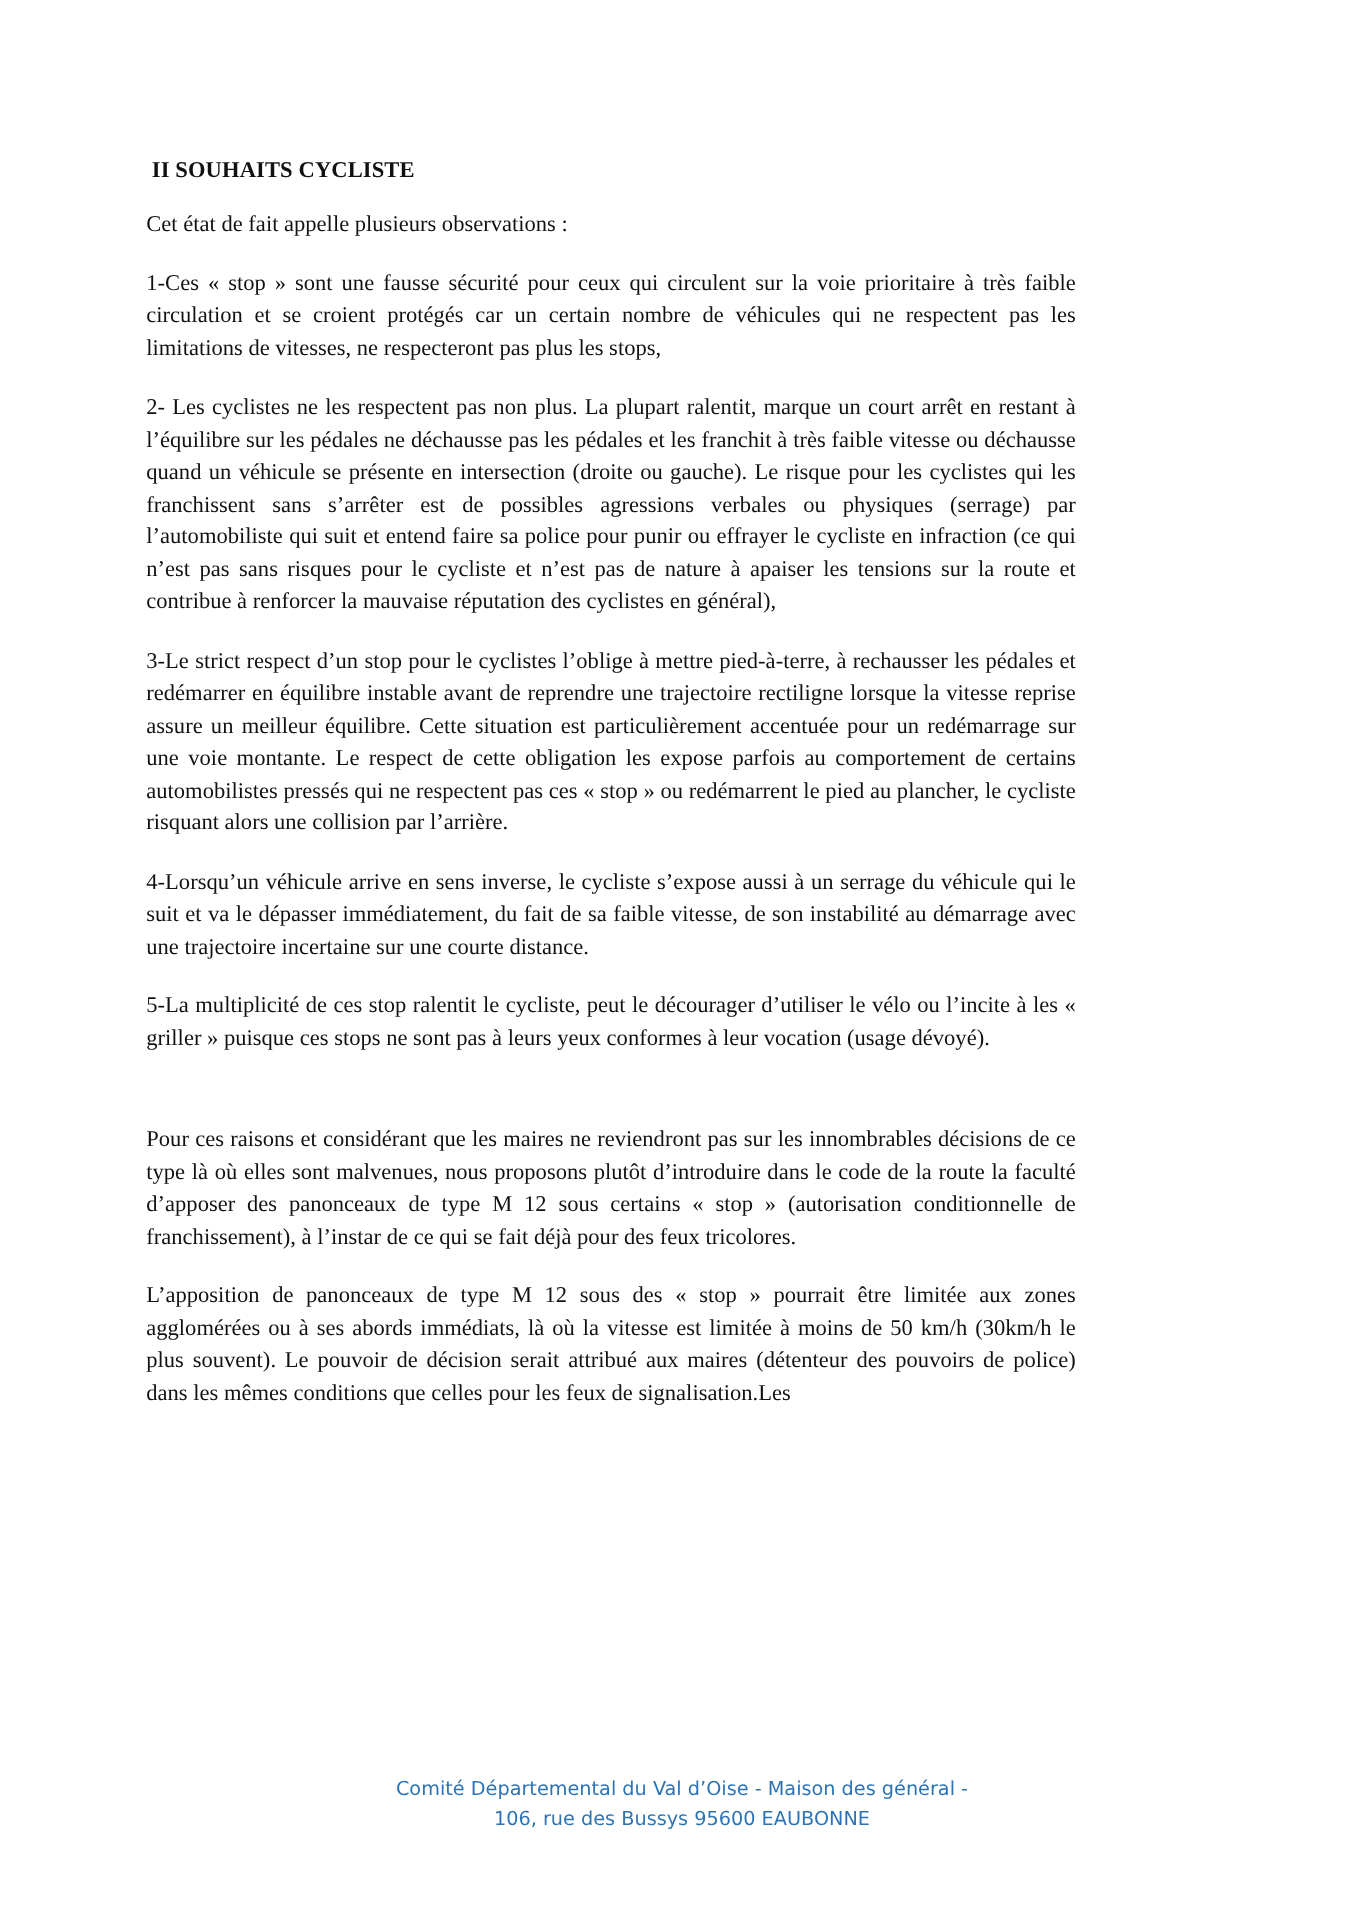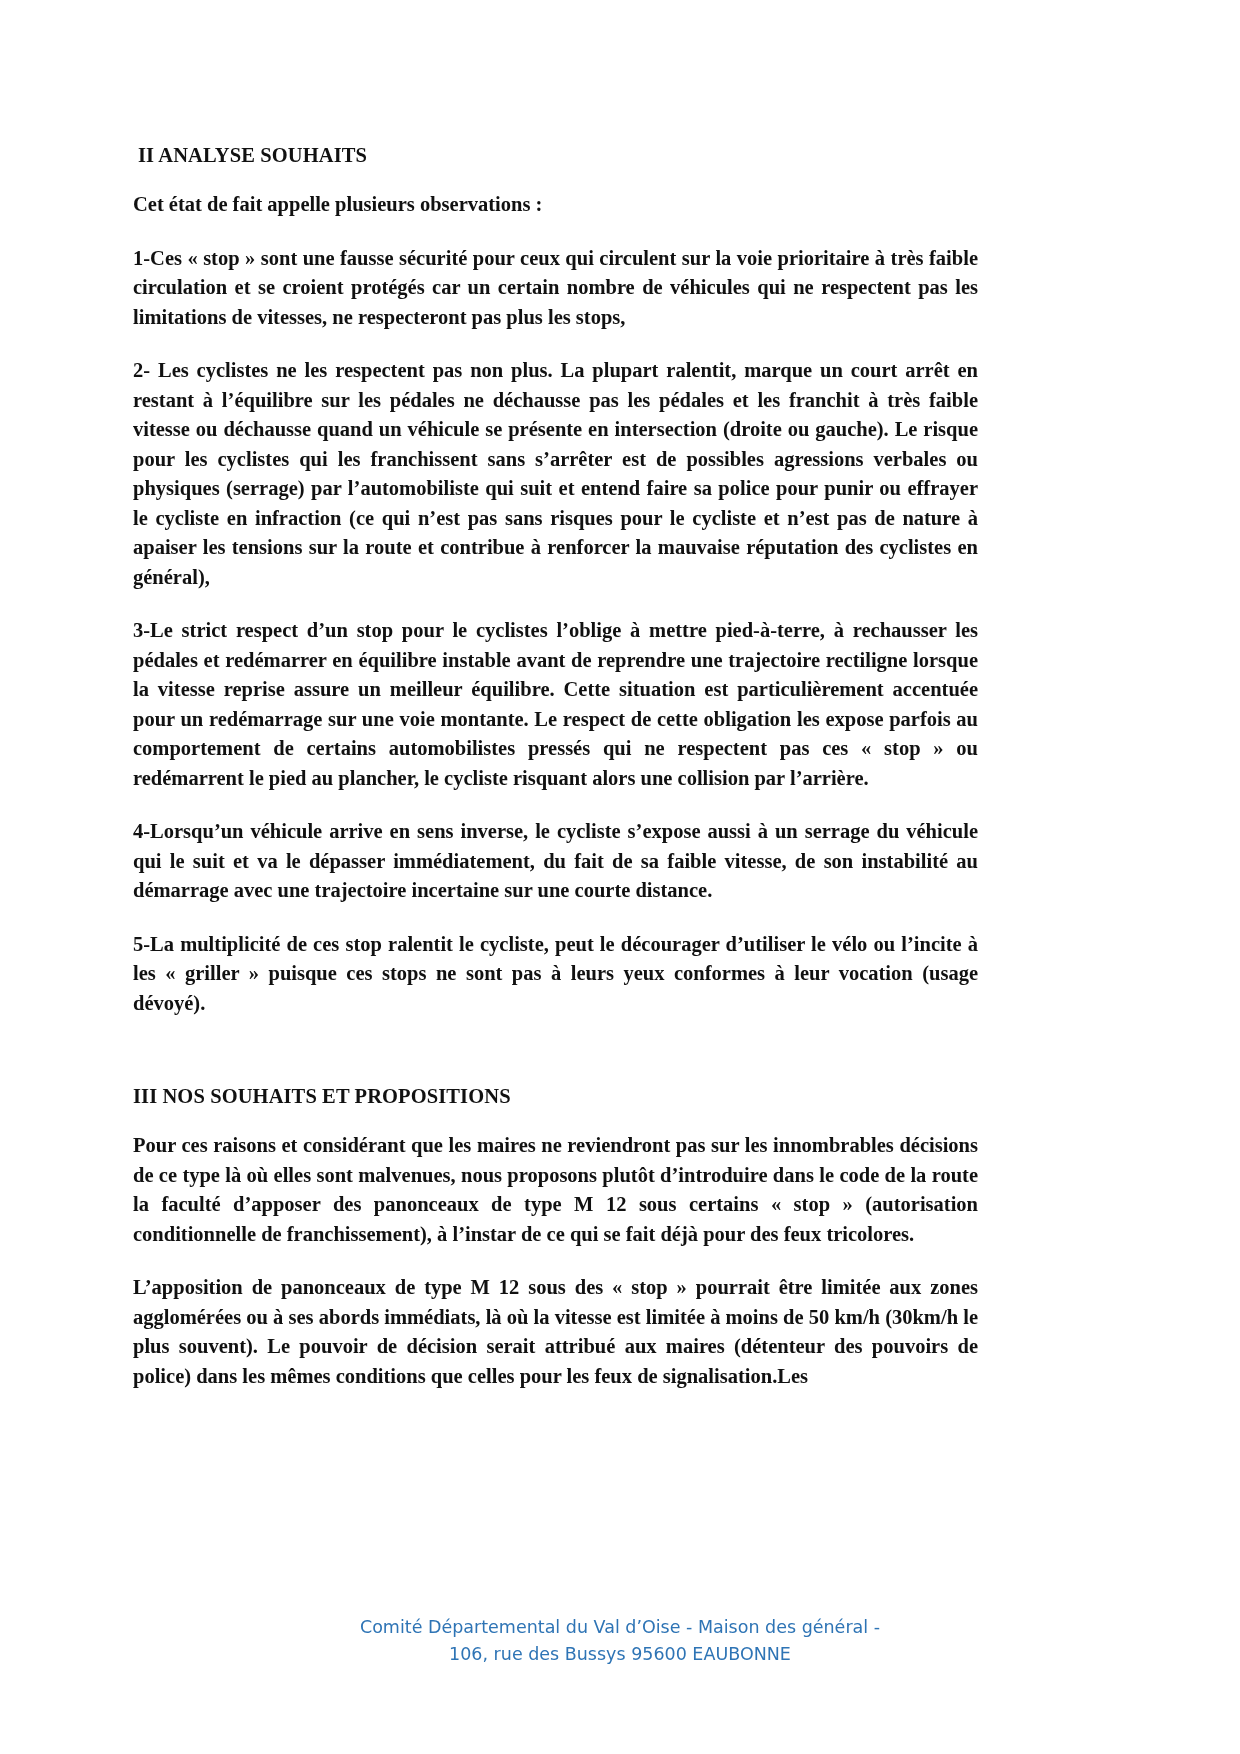--- a/index.html
+++ b/index.html
@@ -29,21 +29,20 @@
       letter-spacing: 0.1px;
     }
     .heading.h2 {
       padding-left: 5px;
     }
     .para {
       font-size: 20.5px;
       line-height: 29.5px;
       text-align: justify;
       margin: 0;
-      font-weight: bold;
     }
     .sp-after-heading { margin-top: 20px; }
     .sp-para { margin-top: 24px; }
     .sp-section { margin-top: 63px; }
     .footer {
       position: absolute;
       left: 0;
       width: 1240px;
       top: 1614px;
       text-align: center;
@@ -53,31 +52,30 @@
       color: #2E74B5;
     }
     .footer div { margin: 0; }
   </style>
 </head>
 <body>
 
 <div class="page">
 
   <section>
-    <h2 class="heading h2">II ANALYSE SOUHAITS</h2>
+    <h2 class="heading h2">II SOUHAITS CYCLISTE</h2>
     <p class="para sp-after-heading">Cet état de fait appelle plusieurs observations :</p>
     <p class="para sp-para">1-Ces « stop »  sont une fausse sécurité pour ceux qui circulent sur la voie prioritaire à très faible circulation  et se croient protégés car un certain nombre de véhicules qui ne respectent pas les limitations de vitesses, ne respecteront pas plus les stops,</p>
     <p class="para sp-para">2- Les cyclistes ne les respectent pas non plus. La plupart ralentit, marque un court arrêt en restant à l’équilibre sur les pédales ne déchausse pas les pédales et les franchit à très faible vitesse ou déchausse quand un véhicule se présente en intersection (droite ou gauche). Le risque pour les cyclistes qui les franchissent sans s’arrêter est de possibles  agressions verbales ou physiques (serrage) par l’automobiliste qui suit et entend faire sa police pour punir ou effrayer le cycliste en infraction (ce qui n’est pas sans risques pour le cycliste et n’est pas de nature  à apaiser les tensions sur la route et contribue à renforcer la mauvaise réputation des cyclistes en général),</p>
     <p class="para sp-para">3-Le strict respect d’un stop pour le cyclistes l’oblige à  mettre pied-à-terre,  à rechausser les pédales et redémarrer en équilibre instable avant de reprendre une trajectoire rectiligne lorsque la vitesse reprise assure un meilleur équilibre. Cette situation est particulièrement accentuée pour un redémarrage sur une voie montante.  Le respect de cette obligation les expose parfois au comportement de certains automobilistes pressés qui ne respectent pas ces « stop » ou redémarrent le pied au plancher, le cycliste risquant alors une collision par l’arrière.</p>
     <p class="para sp-para">4-Lorsqu’un véhicule arrive en sens inverse, le cycliste s’expose aussi à un serrage du véhicule qui le suit et va le dépasser immédiatement, du fait de sa faible vitesse, de son instabilité au démarrage avec une trajectoire incertaine sur une courte distance.</p>
     <p class="para sp-para">5-La multiplicité de ces stop ralentit le cycliste, peut le décourager d’utiliser le vélo ou l’incite à les « griller » puisque ces stops ne sont pas à leurs yeux conformes à leur vocation (usage dévoyé).</p>
   </section>
 
   <section class="sp-section" style="margin-top: 63px;">
-    <h2 class="heading">III NOS SOUHAITS ET PROPOSITIONS</h2>
     <p class="para sp-after-heading">Pour ces raisons et considérant que les maires ne reviendront pas sur les innombrables décisions de ce type là où elles sont malvenues, nous proposons plutôt d’introduire dans le code de la route la faculté d’apposer des panonceaux de type M 12 sous certains « stop » (autorisation conditionnelle de franchissement), à l’instar de ce qui se fait déjà pour des feux tricolores.</p>
     <p class="para sp-para">L’apposition de panonceaux de type M 12 sous des « stop »  pourrait être limitée aux zones agglomérées ou à ses abords immédiats, là où la vitesse est limitée à moins de 50 km/h (30km/h le plus souvent). Le pouvoir de décision serait attribué aux maires (détenteur des pouvoirs de police) dans les mêmes conditions que celles pour les feux de signalisation.Les</p>
   </section>
 
 </div>
 
 <footer class="footer">
   <div>Comité Départemental du Val d’Oise - Maison des général -</div>
   <div>106, rue des Bussys  95600 EAUBONNE</div>
 </footer>

